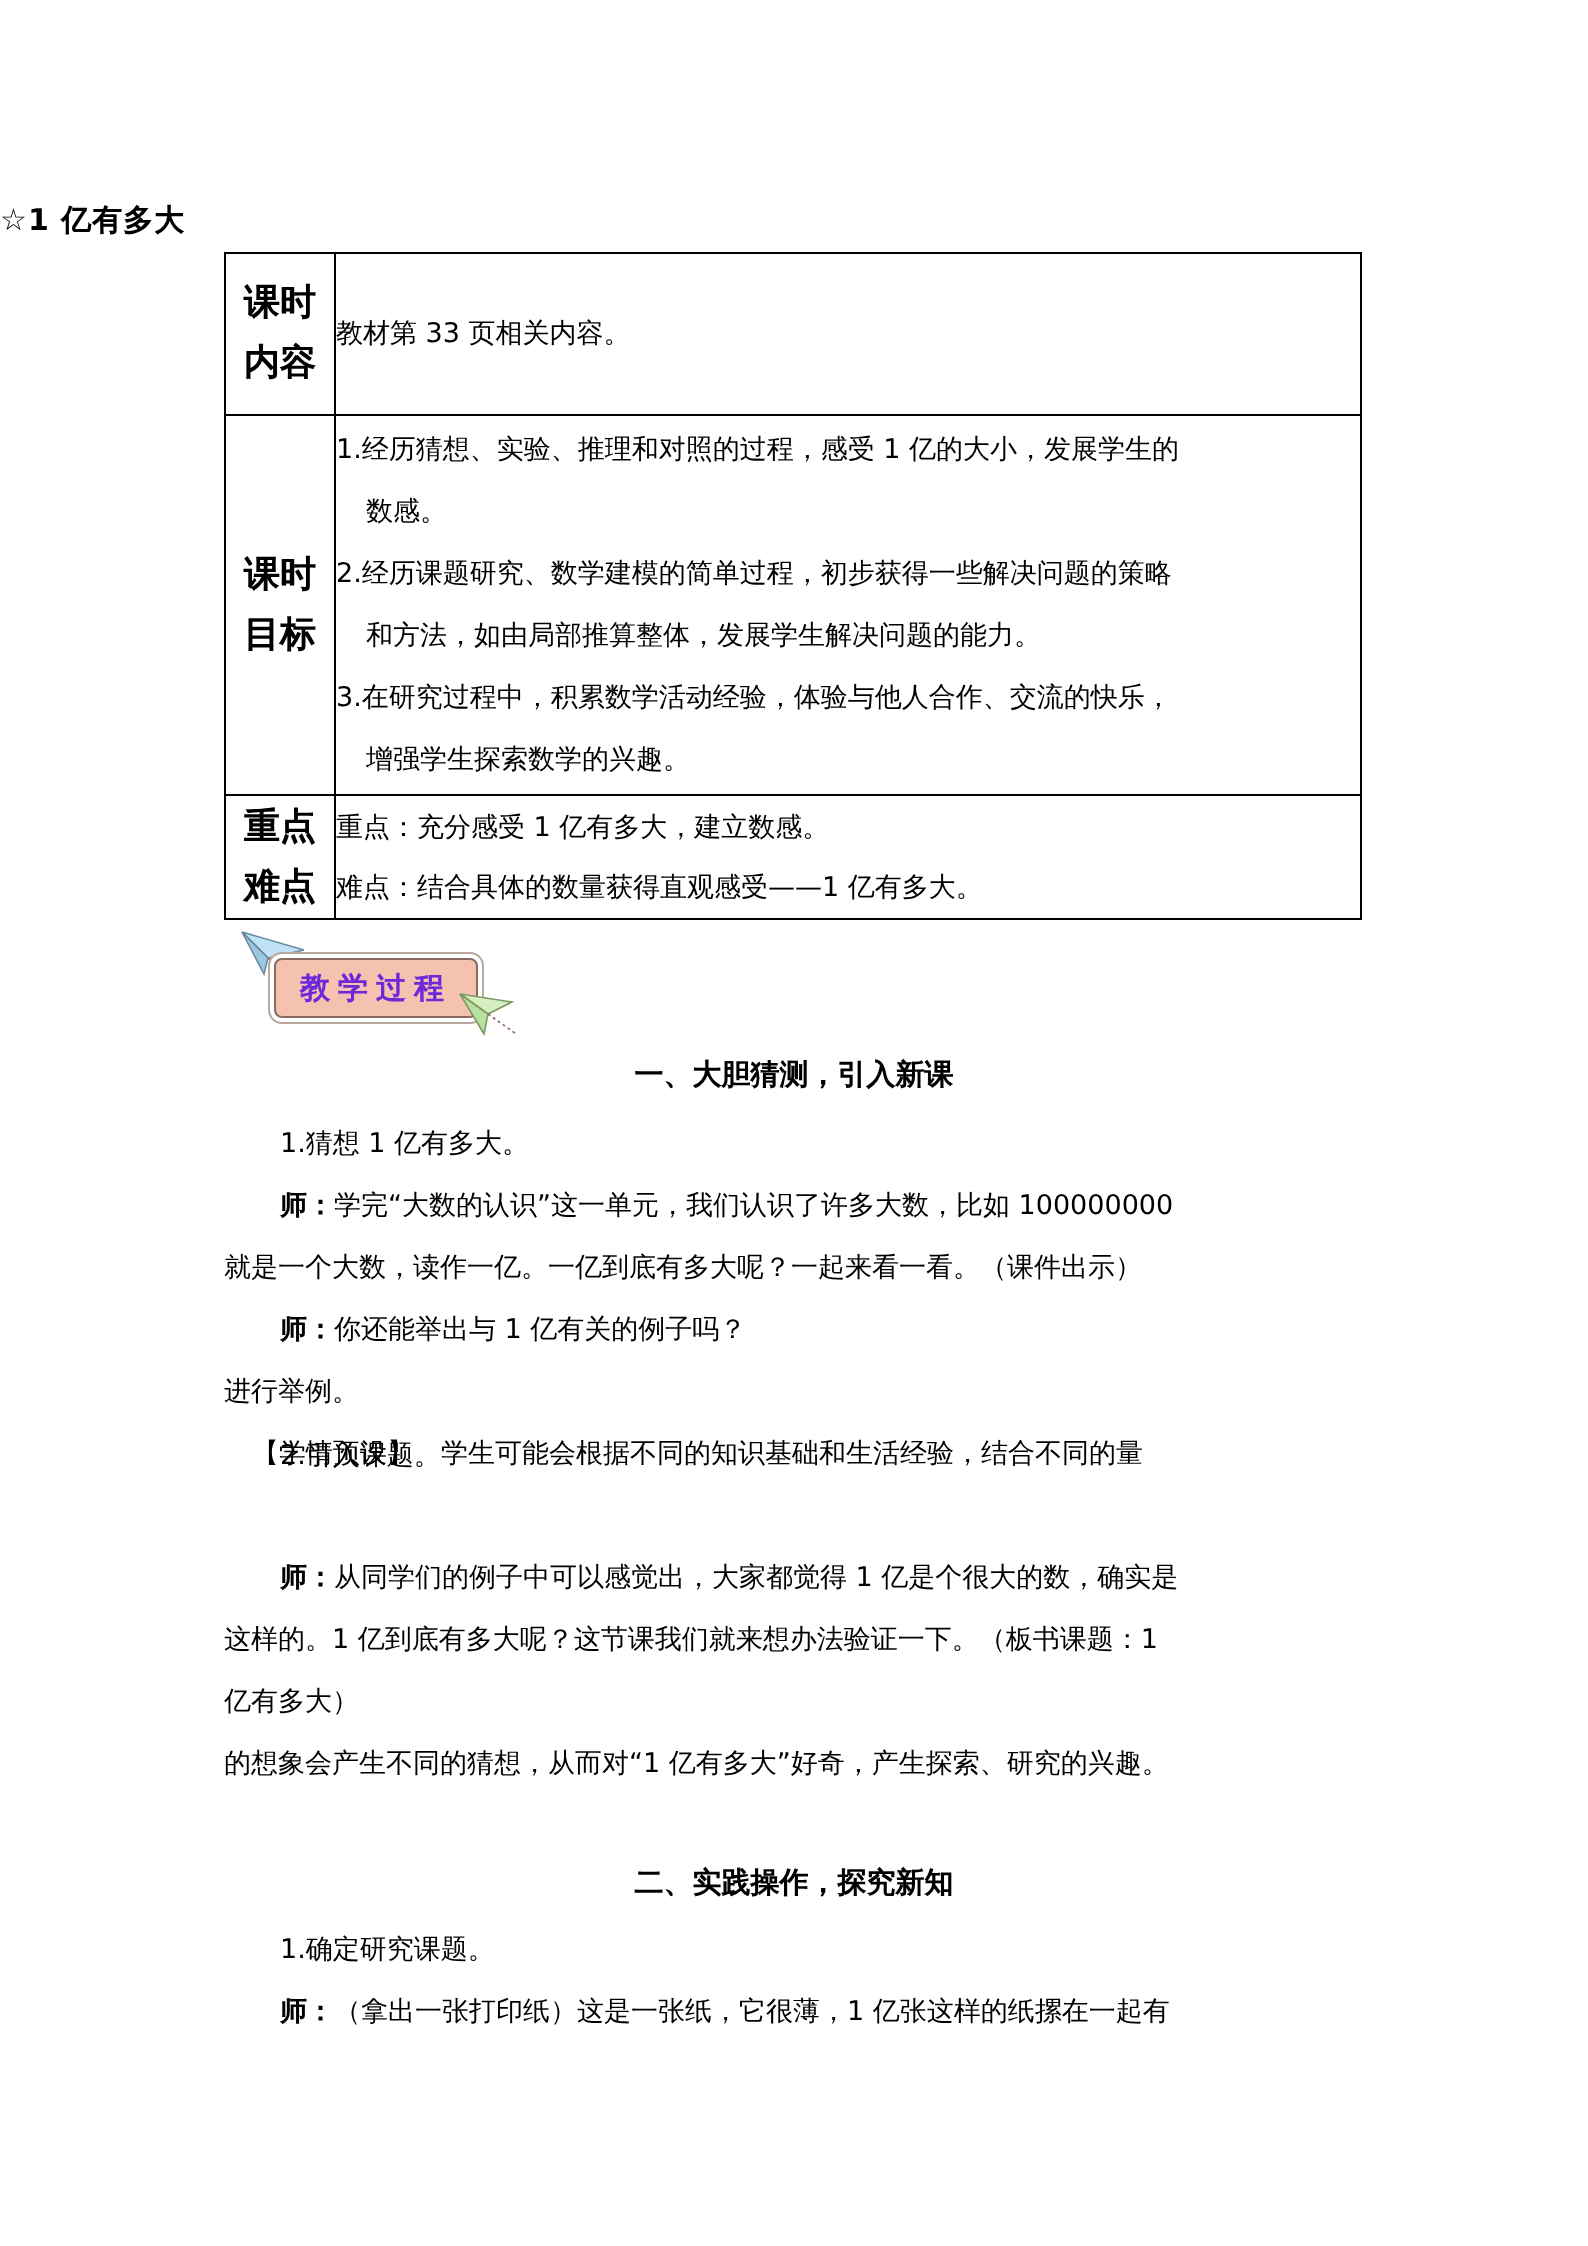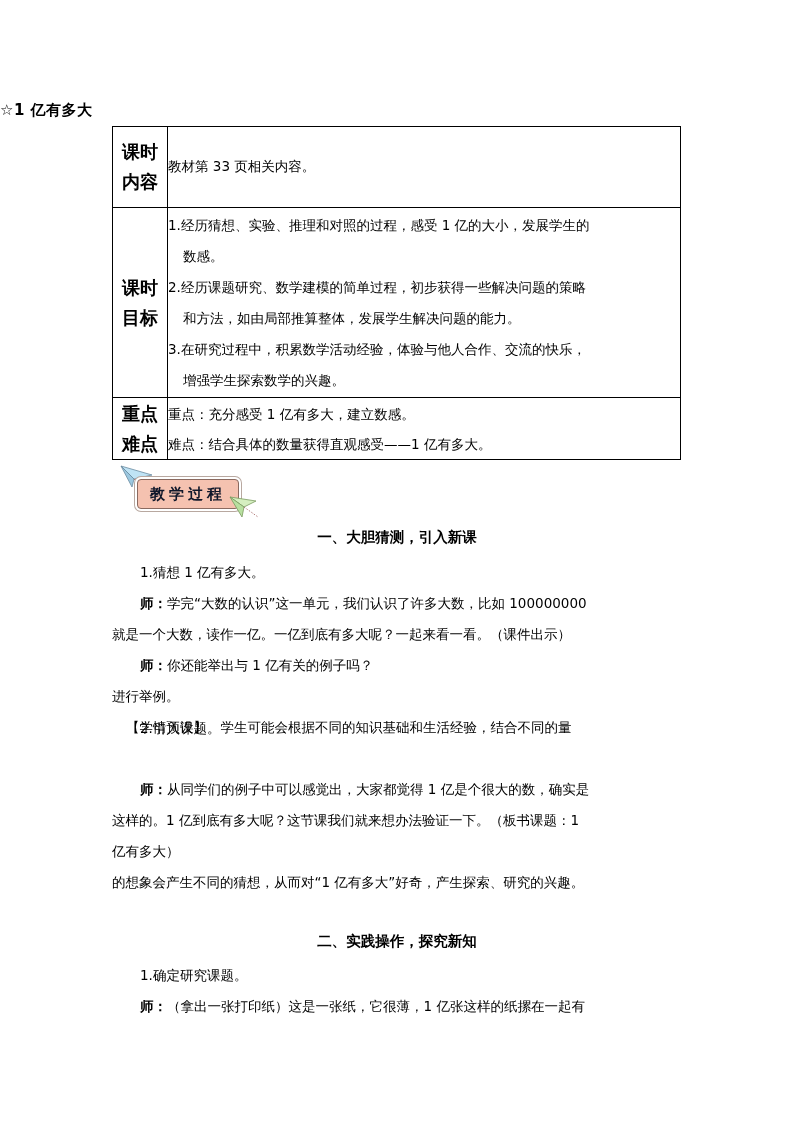--- a/index.html
+++ b/index.html
@@ -29,21 +29,21 @@
   .goal .cont { padding-left: 15px; display: block; }
   .kp { line-height: 30px; }
 
   .badge {
     position: absolute; left: 118px; top: 465px; width: 140px; height: 55px;
   }
   .badge-box {
     position: absolute; left: 19px; top: 14px; width: 100px; height: 28px;
     border: 1.5px solid #8a6a60; border-radius: 4px; background: #f5c2b0;
     box-shadow: 0 0 0 2px #fff, 0 0 0 3px #b8a8a0;
-    font-size: 15px; color: #0f172a; text-align: center; line-height: 28px;
+    font-size: 15px; color: #6d28d9; text-align: center; line-height: 28px;
     letter-spacing: 4px; font-weight: bold;
   }
   .plane1 { position: absolute; left: 2px; top: 0; }
   .plane2 { position: absolute; left: 110px; top: 30px; }
 
   .para { position: absolute; left: 112px; width: 570px; font-size: 13.5px; line-height: 31px; }
   .heading { position: absolute; left: 0; width: 794px; text-align: center; font-weight: bold; font-size: 14.5px; }
   .indent { text-indent: 28px; }
   .b { font-weight: bold; }
 </style>

